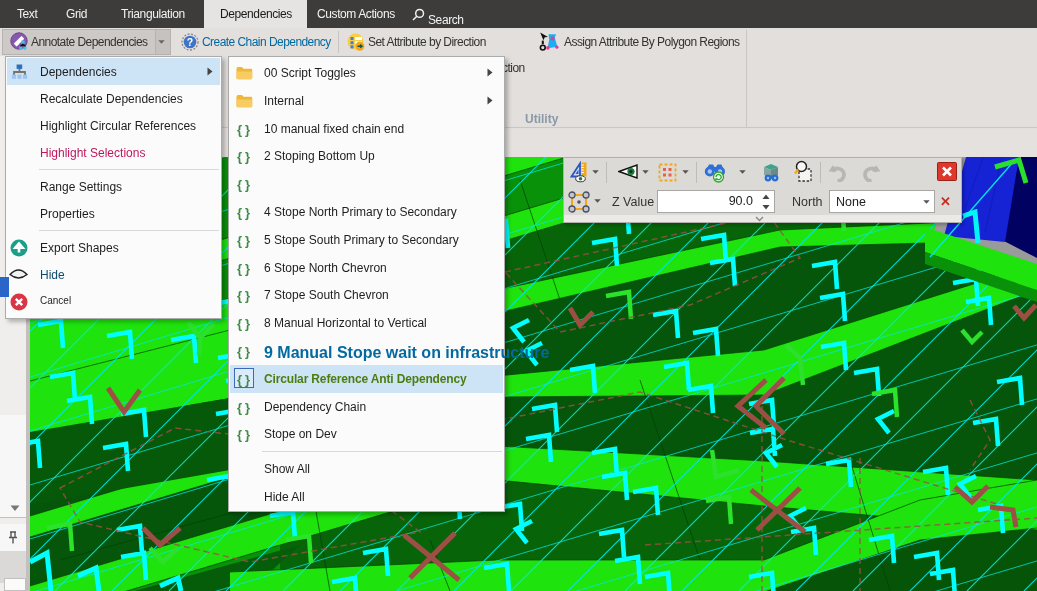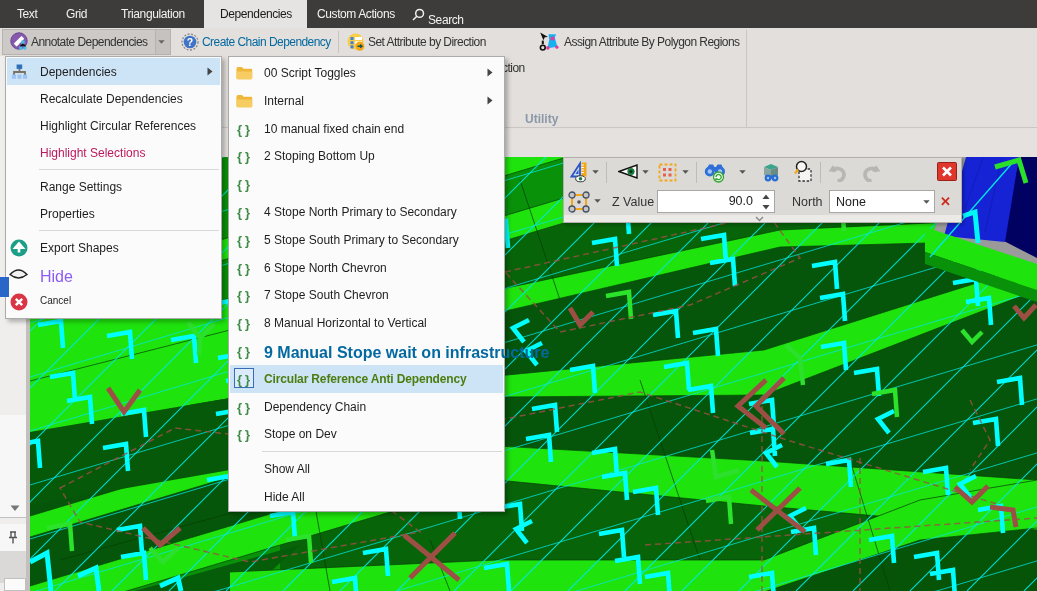--- a/index.html
+++ b/index.html
@@ -299,21 +299,21 @@
     <div style="position:absolute;left:1px;right:1px;top:177.0px;height:27.0px;"></div>
     <svg style="position:absolute;left:4px;top:181.5px" width="18" height="18" viewBox="0 0 18 18">
 <circle cx="9" cy="9" r="8.5" fill="#1d9e88"></circle>
 <path d="M9 13.5 V8 M5.4 8.6 L9 4.4 L12.6 8.6 Z" stroke="#fff" stroke-width="2.6" fill="#fff"></path>
 </svg>
     <div style="position:absolute;left:34px;top:183.5px;font-size:12px;color:#1e1e1e;white-space:nowrap">Export Shapes</div>
     <div style="position:absolute;left:1px;right:1px;top:204.0px;height:27.0px;"></div>
     <svg style="position:absolute;left:3px;top:212.0px" width="19" height="11" viewBox="0 0 19 11">
 <path d="M1 5.5 Q 9.5 -3.5 18 5.5 Q 9.5 12.5 1 5.5 Z" fill="#f2f2f2" stroke="#222" stroke-width="1.4"></path>
 </svg>
-    <div style="position:absolute;left:34px;top:210.5px;font-size:16px;color:#8b5cf6;white-space:nowrap">Hide</div>
+    <div style="position:absolute;left:34px;top:210.5px;font-size:12px;color:#0c4a6e;white-space:nowrap">Hide</div>
     <div style="position:absolute;left:1px;right:1px;top:231.0px;height:27.0px;"></div>
     <svg style="position:absolute;left:4px;top:235.5px" width="18" height="18" viewBox="0 0 18 18">
 <circle cx="9" cy="9" r="8.5" fill="#da3544"></circle>
 <path d="M5.8 5.8 L12.2 12.2 M12.2 5.8 L5.8 12.2" stroke="#fff" stroke-width="2.4"></path>
 </svg>
     <div style="position:absolute;left:34px;top:237.5px;font-size:10px;color:#1e1e1e;white-space:nowrap">Cancel</div>
   </div>
 <div style="position:absolute;left:228px;top:56px;width:277px;height:456px;background:#fbfbfb;border:1px solid #ababab;box-shadow:3px 3px 4px rgba(0,0,0,0.25);z-index:29">
     <svg style="position:absolute;left:7px;top:8.9px" width="17" height="14" viewBox="0 0 17 14">
 <path d="M0.5 2.5 Q0.5 1 2 1 H6 L7.5 2.8 H15 Q16.2 2.8 16.2 4 V12 Q16.2 13.2 15 13.2 H2 Q0.5 13.2 0.5 12 Z" fill="#efb73a"></path>

